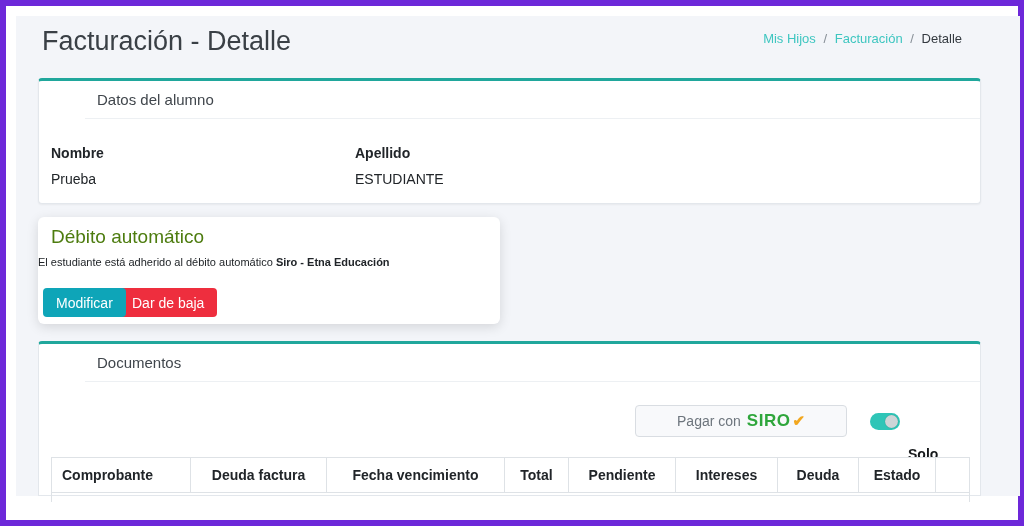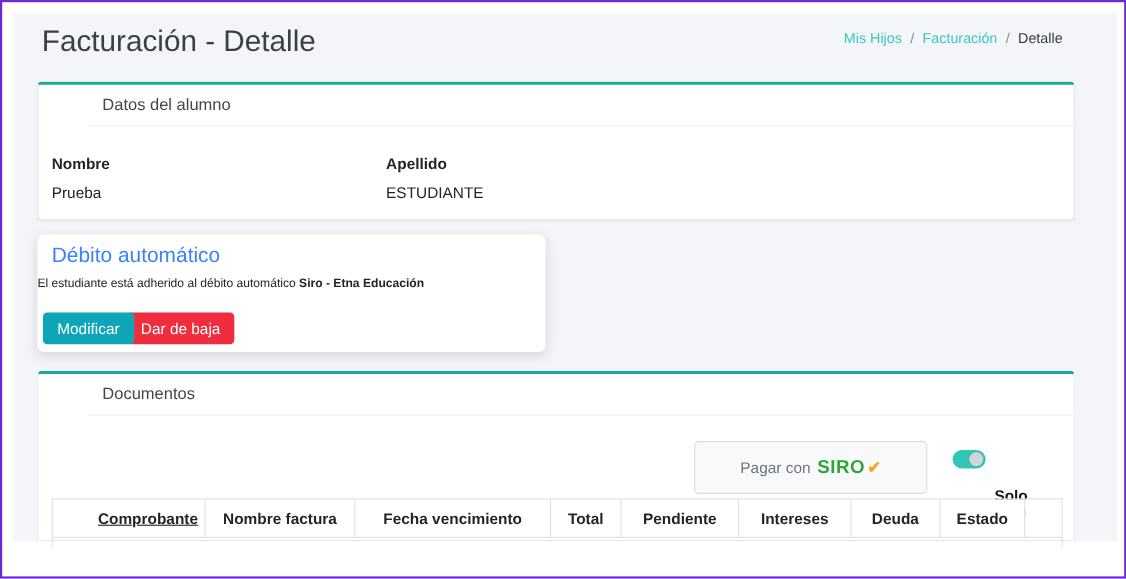--- a/index.html
+++ b/index.html
@@ -1,21 +1,21 @@
 <!DOCTYPE html>
 <html><head>
 <meta charset="utf-8">
 <style>
   html,body{margin:0;padding:0;}
   body{
     width:1024px;height:526px;position:relative;overflow:hidden;
     font-family:"Liberation Sans", sans-serif;background:#ffffff;
   }
   .frame{
-    position:absolute;inset:0;border:2px solid #6d28d9;background:#ffffff;box-sizing:border-box;
+    position:absolute;inset:0;border:6px solid #6d28d9;background:#ffffff;box-sizing:border-box;
   }
   .page-bg{
     position:absolute;left:10px;top:10px;width:1004px;height:480px;background:#f3f5f9;
   }
   
   .page-title{
     position:absolute;left:36px;top:20px;font-size:27px;font-weight:400;color:#3a4046;
   }
   .breadcrumb{
     position:absolute;top:25px;right:56px;font-size:13px;color:#868e96;white-space:nowrap;
@@ -36,33 +36,33 @@
   .card-student{left:32px;top:72px;width:943px;height:126px;}
   .field{position:absolute;top:64px;}
   .field .f-label{font-size:14px;font-weight:bold;color:#212529;margin-bottom:10px;}
   .field .f-value{font-size:14px;color:#212529;}
   .field-0{left:12px;} .field-1{left:316px;} .field-2{left:622px;}
   
   .card-debit{
     position:absolute;left:32px;top:211px;width:462px;height:107px;background:#fff;
     border-radius:6px;box-shadow:0 3px 12px rgba(0,0,0,.13);box-sizing:border-box;
   }
-  .debit-title{position:absolute;left:13px;top:9px;font-size:19px;color:#3b82f6;}
+  .debit-title{position:absolute;left:13px;top:9px;font-size:19px;color:#4d7c0f;}
   .debit-text{position:absolute;left:0;top:39px;font-size:11px;color:#212529;white-space:nowrap;}
   .debit-text b{font-weight:bold;}
   .btn{
     position:absolute;top:71px;height:29px;border:none;border-radius:4px;color:#ffffff;
     font-size:14px;font-family:"Liberation Sans",sans-serif;cursor:pointer;padding:0 13px;
   }
   .btn-modify{left:5px;background:#0ea5b8;}
   .btn-unsub{left:81px;background:#ee2e3e;}
   
   .card-docs{left:32px;top:335px;width:943px;height:155px;border-radius:4px 4px 0 0;box-shadow:none;}
   .pay-btn{
-    position:absolute;left:596px;top:61px;width:212px;height:48px;box-sizing:border-box;
+    position:absolute;left:596px;top:61px;width:212px;height:32px;box-sizing:border-box;
     background:#f8f9fb;border:1px solid #d9dde2;border-radius:4px;cursor:pointer;
     display:flex;align-items:center;justify-content:center;gap:6px;
     font-family:"Liberation Sans",sans-serif;
   }
   .pay-prefix{font-size:14px;color:#6d757d;}
   .siro-brand{font-size:17px;font-weight:bold;color:#2fa63c;letter-spacing:.5px;}
   .siro-check{font-size:15px;font-weight:bold;color:#f2a71f;margin-left:-4px;}
   .toggle{
     position:absolute;left:831px;top:69px;width:30px;height:17px;border-radius:9px;
     background:#2fc5b7;cursor:pointer;
@@ -72,21 +72,21 @@
     background:#cdd5d7;box-shadow:0 0 1px rgba(0,0,0,.3);
   }
   .toggle-label{position:absolute;left:869px;top:67px;font-size:14px;font-weight:bold;color:#15181a;margin-top:35px;}
   table.docs{
     position:absolute;left:12px;top:113px;width:918px;border-collapse:collapse;table-layout:fixed;
   }
   table.docs th{
     border:1px solid #dee2e6;height:35px;font-size:14px;font-weight:bold;color:#212529;
     text-align:center;padding:0 6px;background:#ffffff;box-sizing:border-box;
   }
-  table.docs th:first-child{text-align:right;padding-left:10px;text-decoration:underline;}
+  table.docs th:first-child{text-align:left;padding-left:10px;}
   table.docs td{height:7px;border-left:1px solid #dee2e6;}
   table.docs td:last-child{border-right:1px solid #dee2e6;}
   .c0{width:139px}.c1{width:136px}.c2{width:178px}.c3{width:64px}.c4{width:107px}
   .c5{width:102px}.c6{width:81px}.c7{width:77px}.c8{width:34px}
 </style>
 </head>
 <body>
 
 <div class="frame">
   <div class="page-bg"></div>
@@ -144,21 +144,21 @@
           <col class="c3">
           <col class="c4">
         <col class="c5">
           <col class="c6">
           <col class="c7">
           <col class="c8">
       </colgroup>
       <thead>
         <tr>
           <th>Comprobante</th>
-          <th>Nombre factura</th>
+          <th>Deuda factura</th>
           <th>Fecha vencimiento</th>
           <th>Total</th>
           <th>Pendiente</th>
           <th>Intereses</th>
           <th>Deuda</th>
           <th>Estado</th>
           <th></th>
         </tr>
       </thead>
       <tbody>

